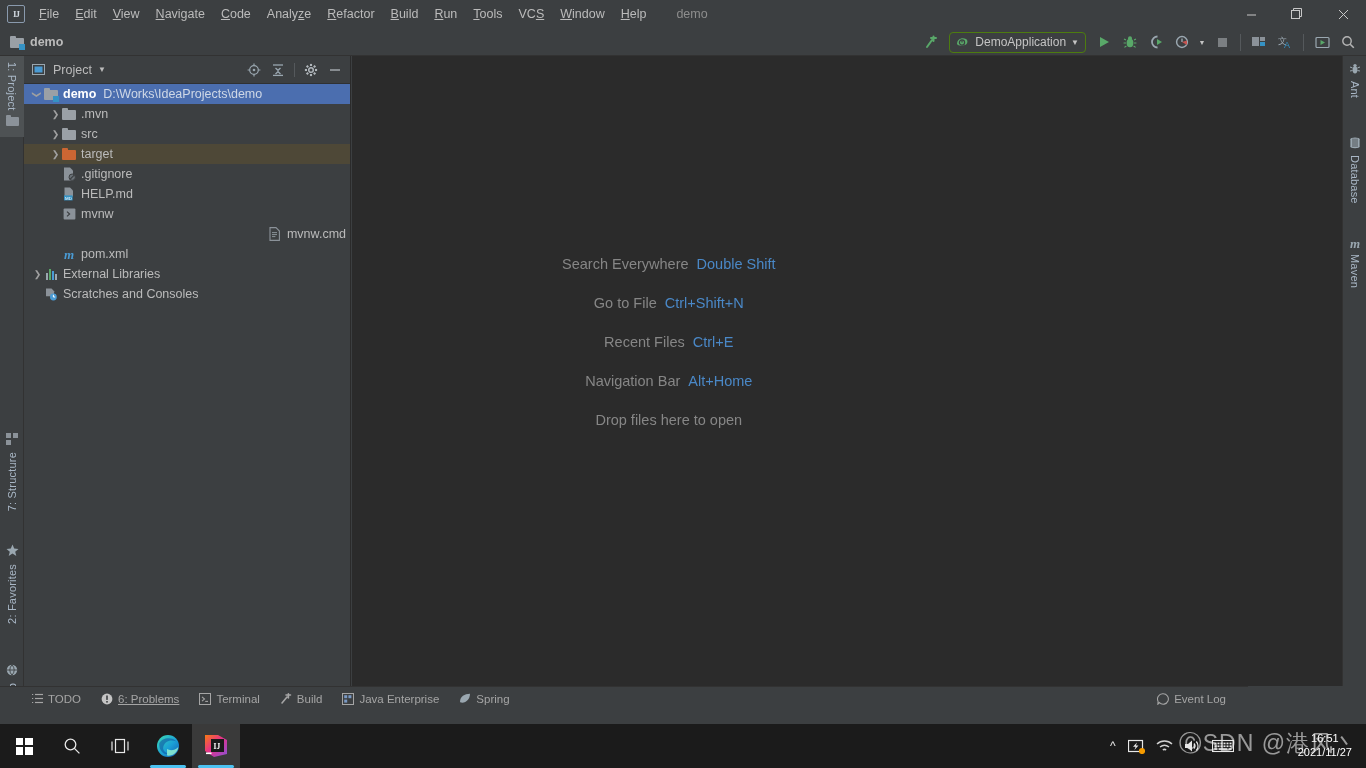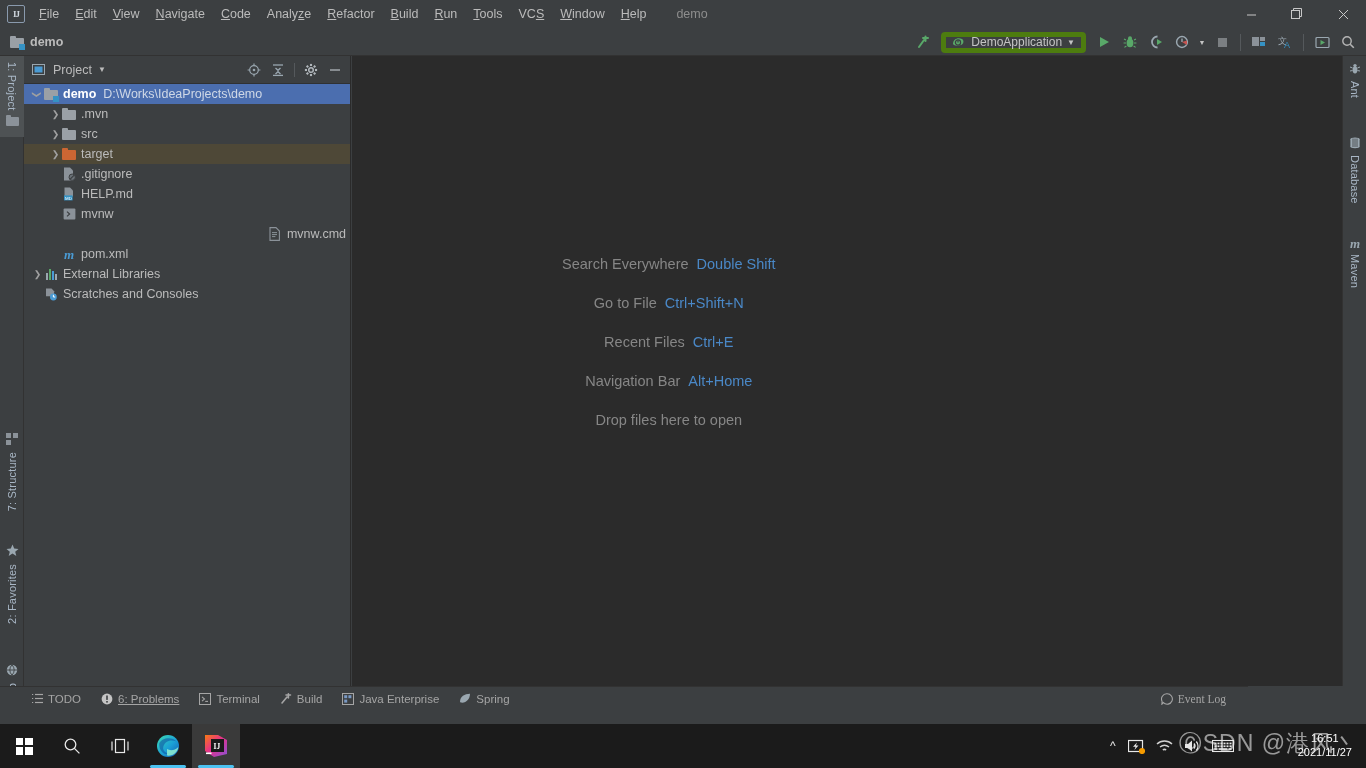--- a/index.html
+++ b/index.html
@@ -74,21 +74,21 @@
   .toolbar-right {
     position:absolute; right:6px; top:0; height:28px;
     display:flex; align-items:center; gap:2px;
   }
   .tb-btn {
     width:24px; height:24px; display:flex; align-items:center;
     justify-content:center; cursor:default; border-radius:3px;
   }
   .runcfg {
     display:flex; align-items:center; gap:5px;
-    border:5px solid #4d7c0f; border-radius:4px;
+    border:1px solid #4d7c0f; border-radius:4px;
     height:21px; padding:0 6px 0 5px; margin:0 4px;
     font-size:12px; color:#c4c4c4;
   }
   .tb-sep { width:1px; height:17px; background:#55595c; margin:0 4px; }
 
   
   .lstrip {
     position:absolute; left:0; top:56px; width:24px; height:630px;
     background:#3c3f41; border-right:1px solid #323232;
   }
@@ -178,21 +178,21 @@
     position:absolute; left:0; top:686px; width:1248px; height:24px;
     background:#3c3f41; border-top:1px solid #323232;
     display:flex; align-items:center;
   }
   .sb-item {
     display:flex; align-items:center; gap:5px;
     font-size:11.5px; color:#a5a5a5; padding:0 10px; cursor:default;
     height:24px;
   }
   .sb-item:first-child { margin-left:22px; }
-  .sb-right { margin-left:auto; display:flex; align-items:center; padding-right:12px;font-family:Liberation Serif, serif; }
+  .sb-right { margin-left:auto; display:flex; align-items:center; padding-right:12px; }
 
   
   .bottomstrip {
     position:absolute; left:0; top:710px; width:1366px; height:14px;
     background:#3c3f41;
   }
 
   
   .taskbar {
     position:absolute; left:0; top:724px; width:1366px; height:44px;

